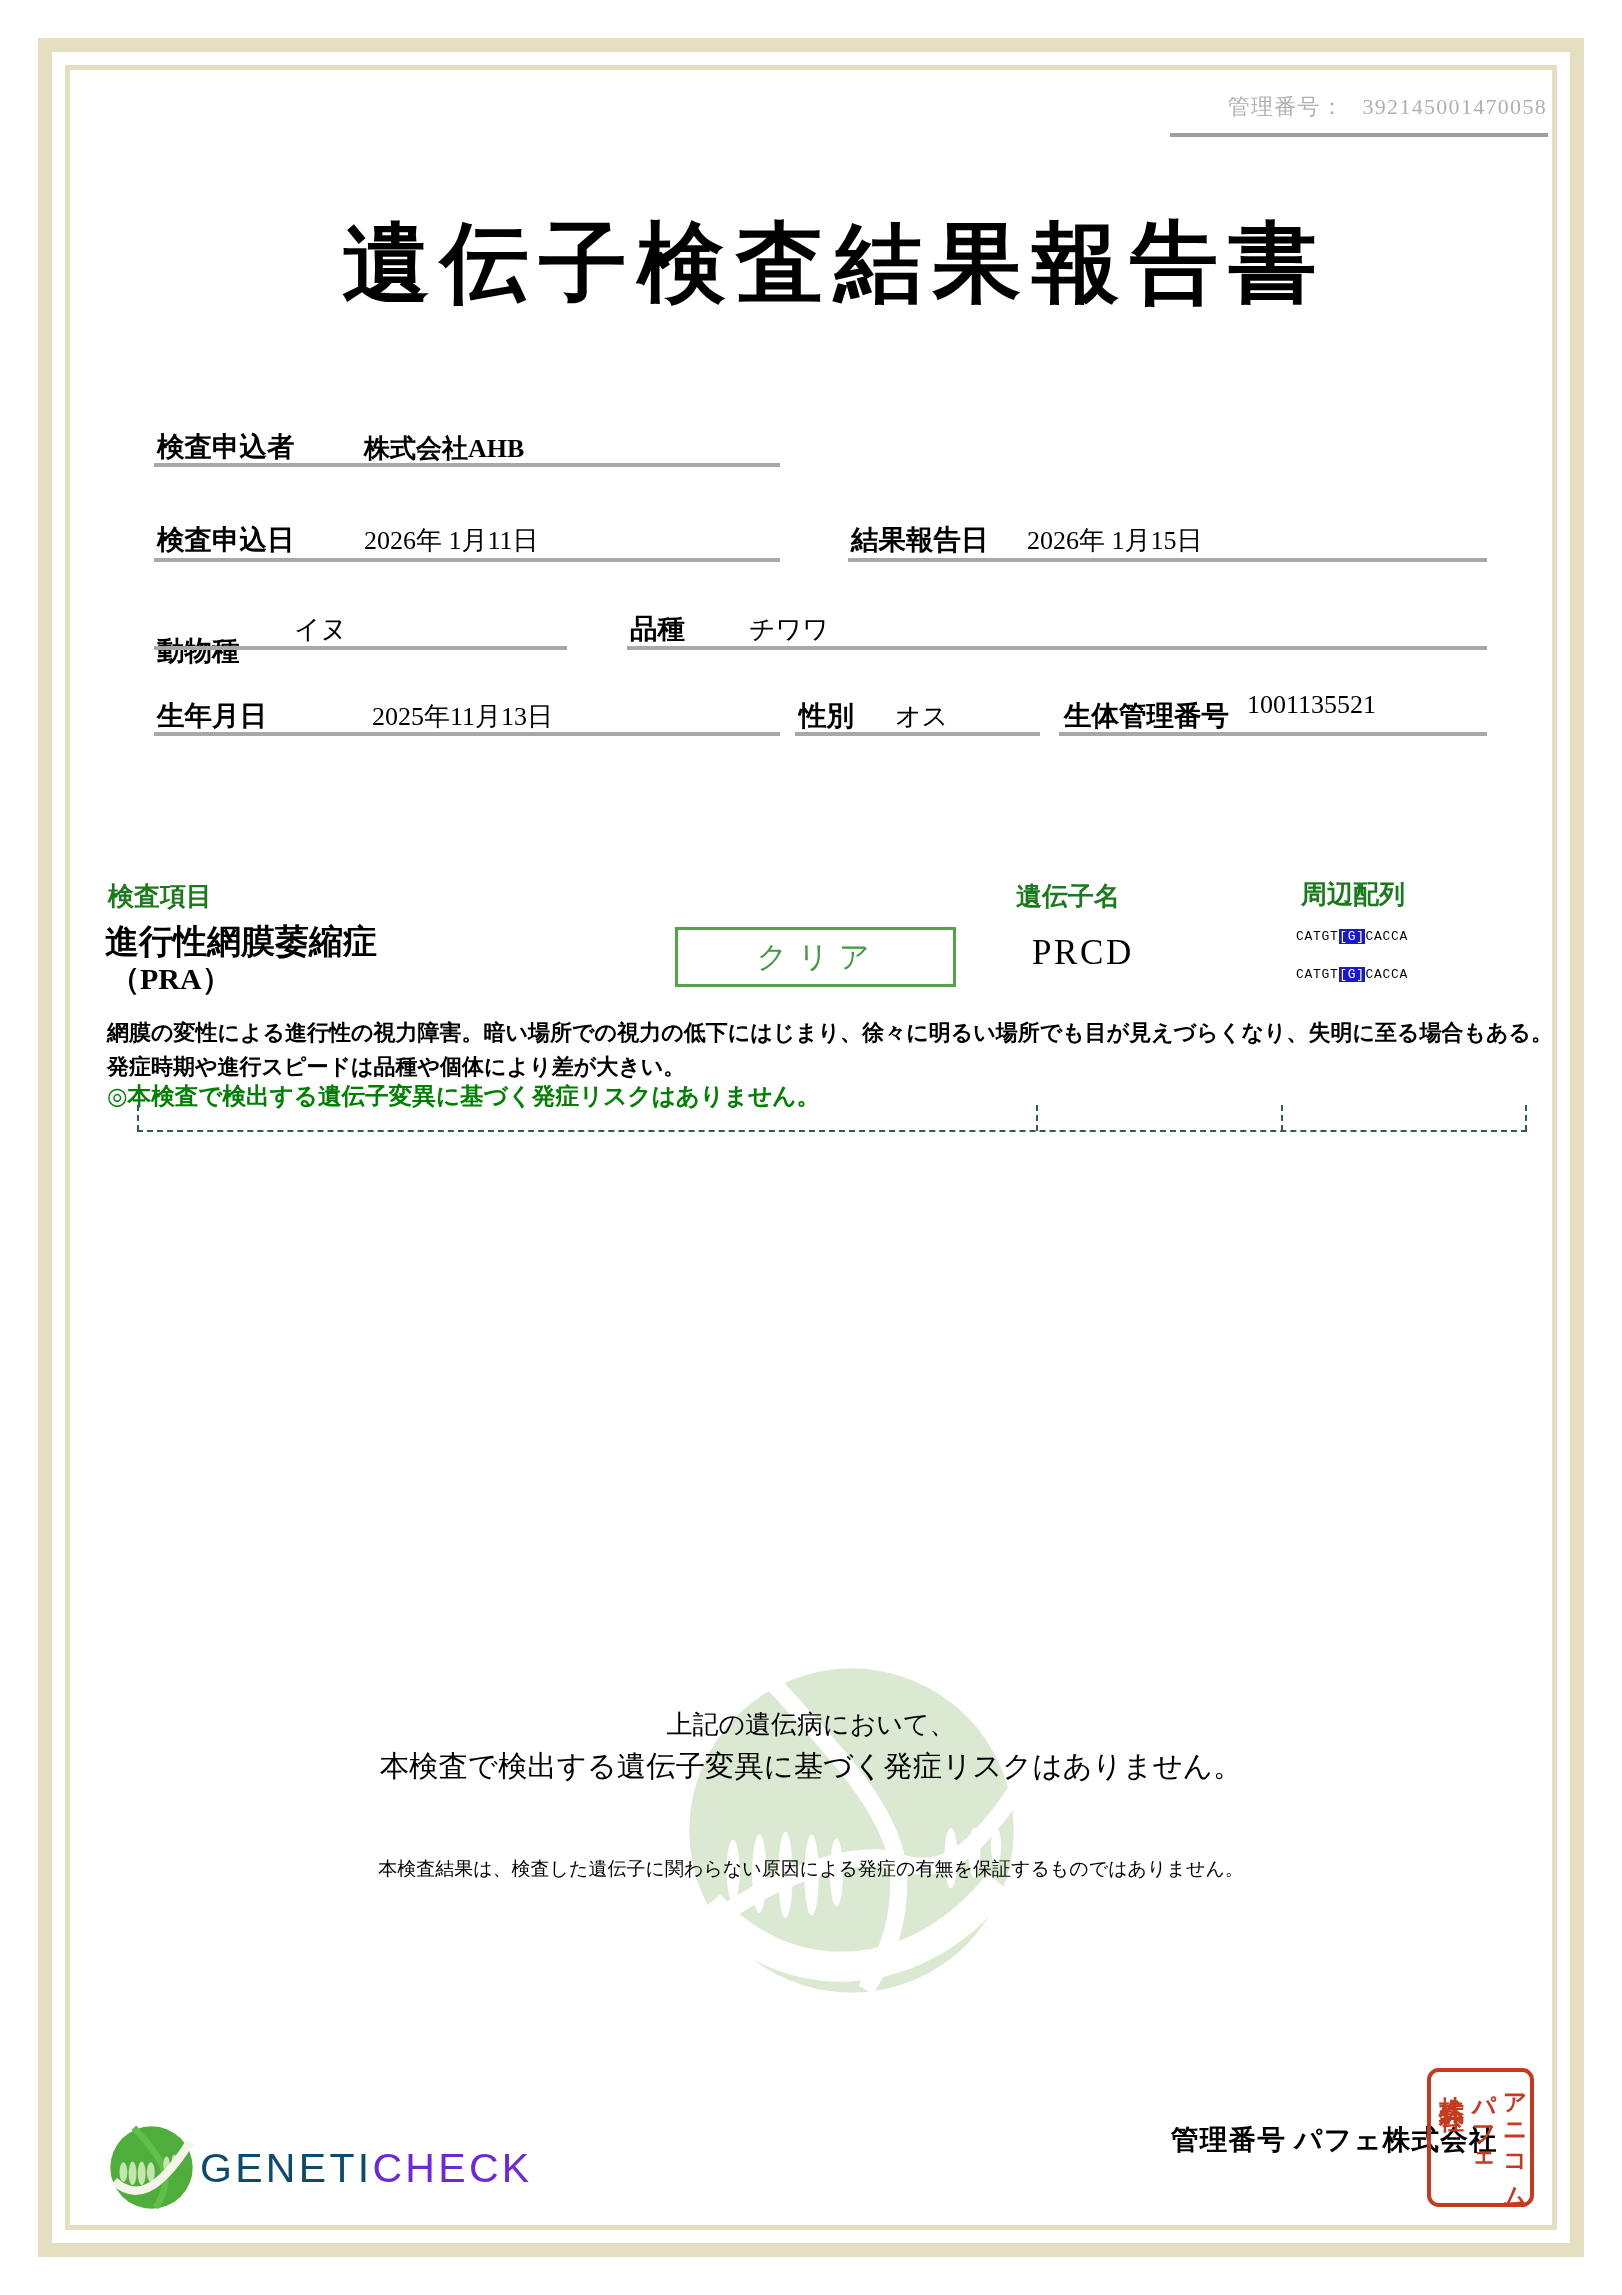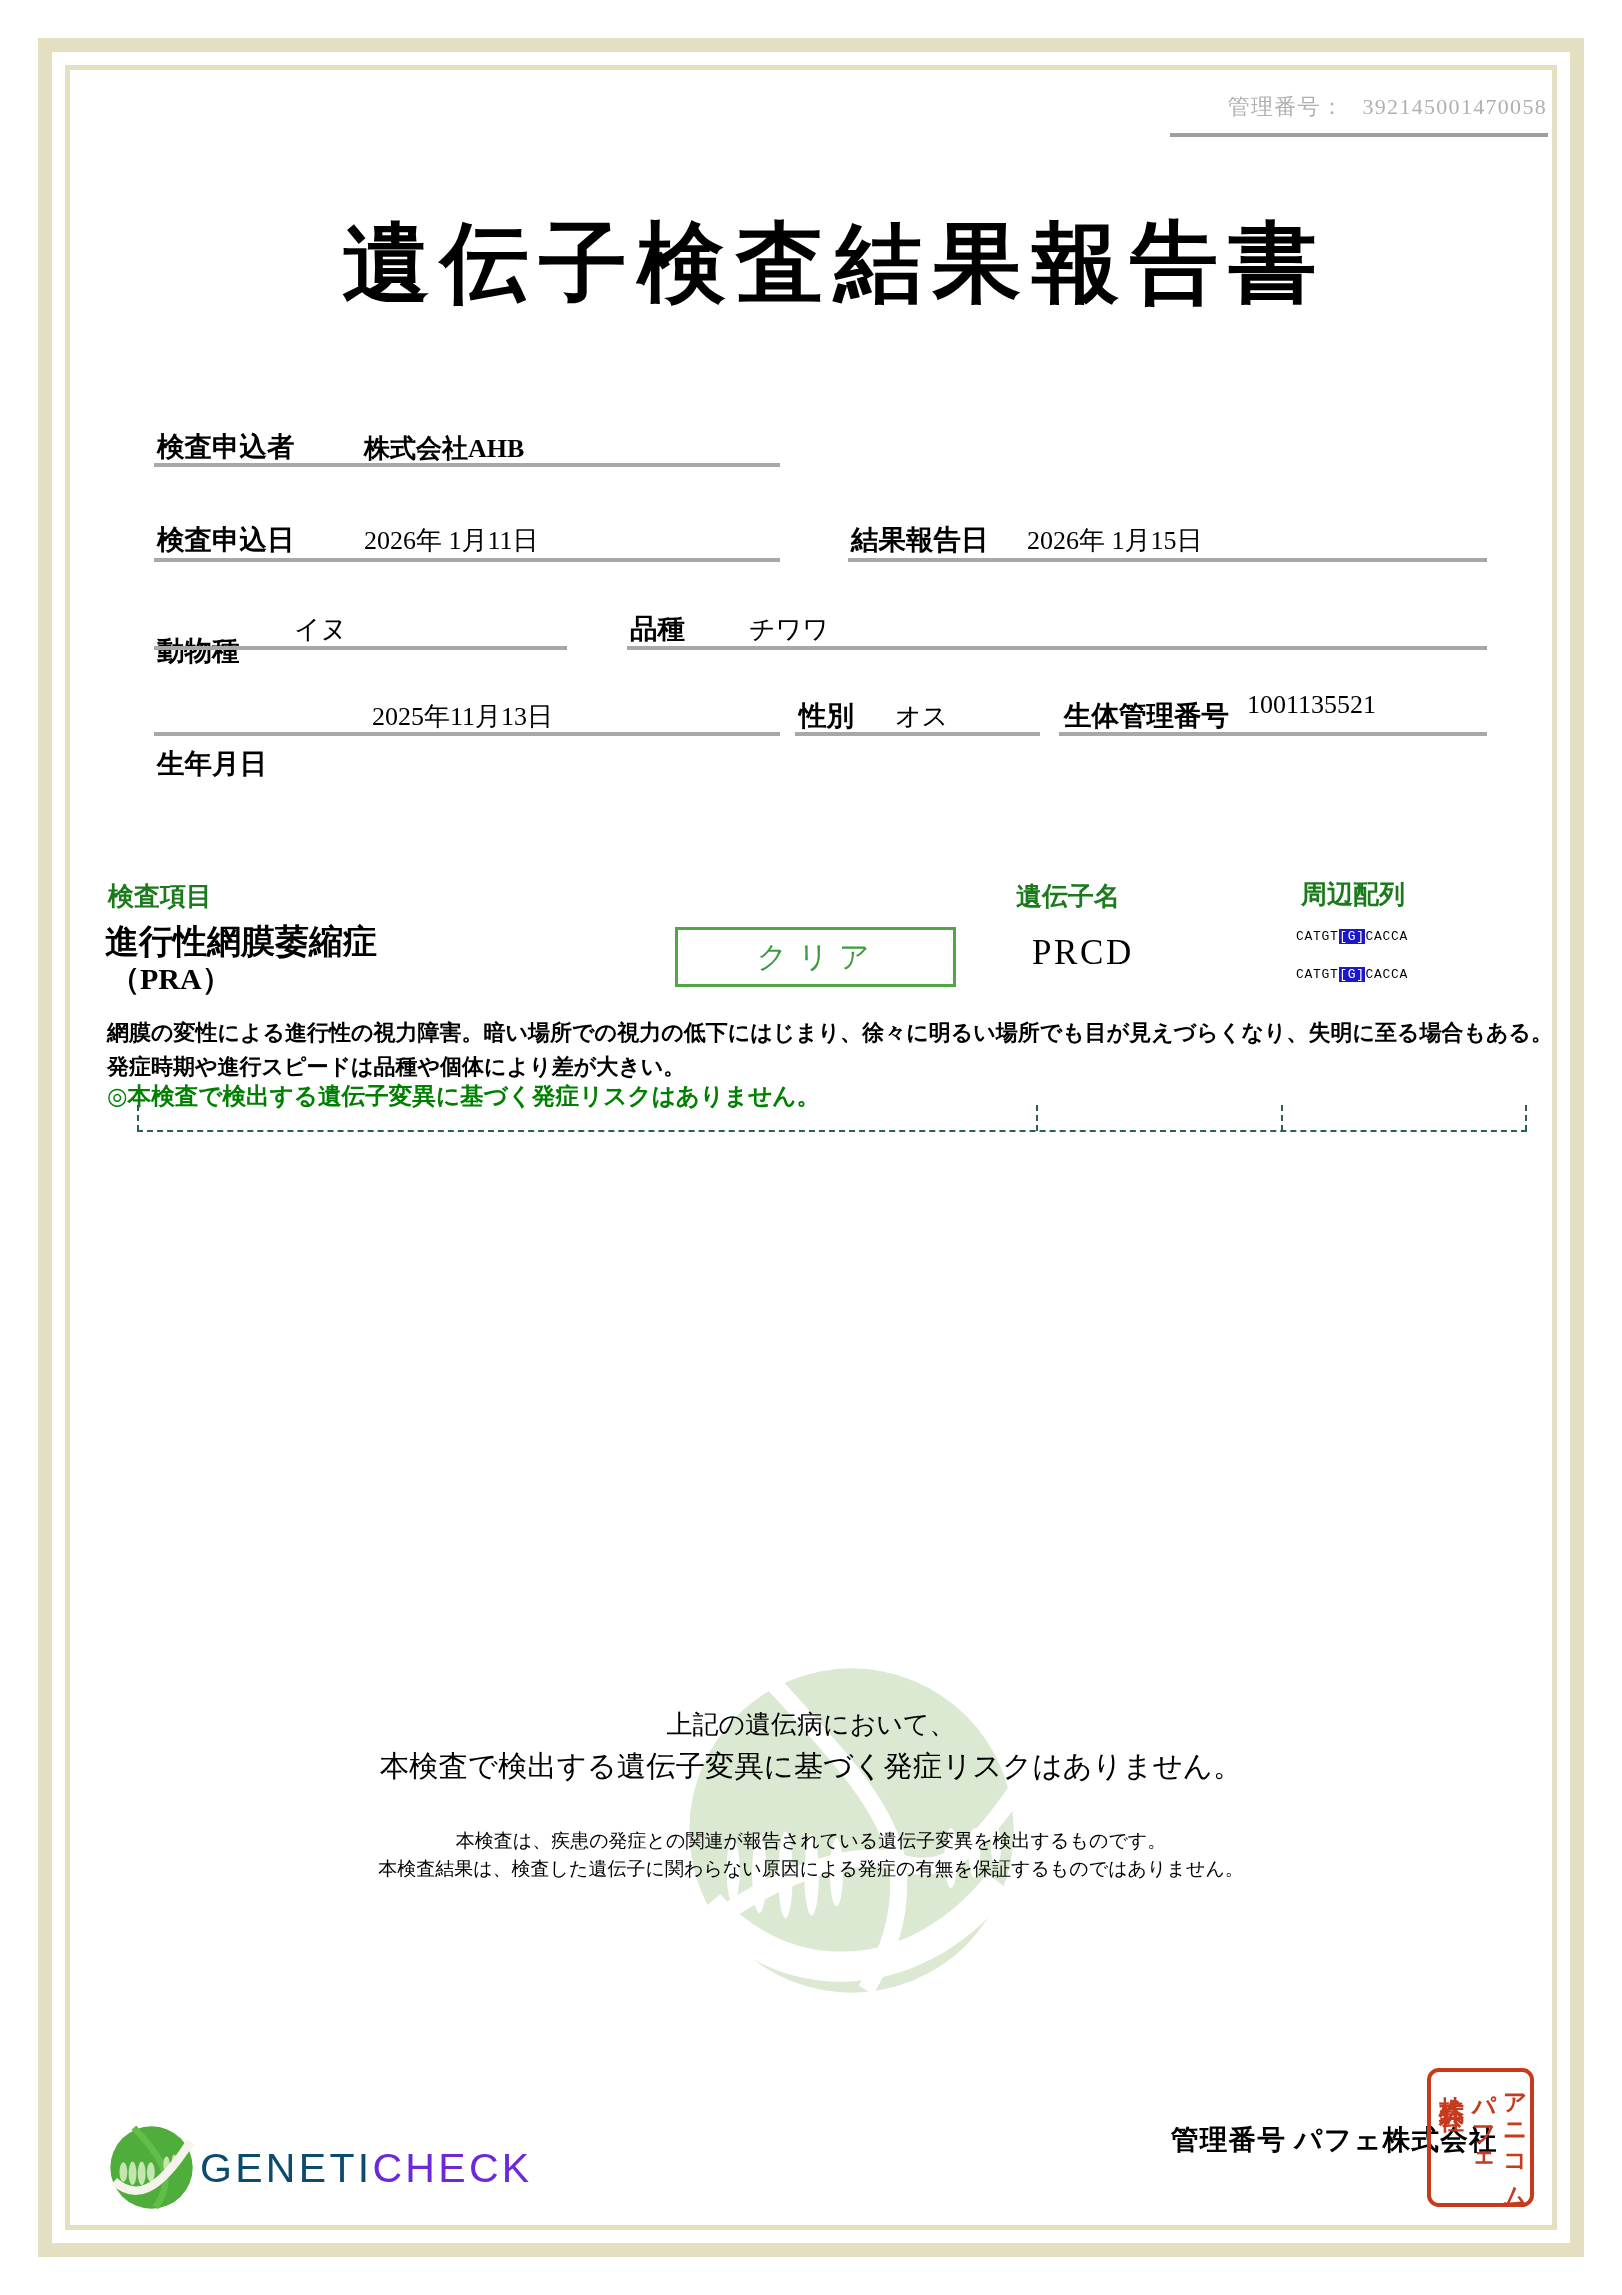--- a/index.html
+++ b/index.html
@@ -99,21 +99,21 @@
   <div class="hline" style="left:848px;top:558px;width:639px;"></div>
 
   <div class="abs flabel" style="left:157px;top:611px;margin-top:22px;">動物種</div>
   <div class="abs fvalue" style="left:294px;top:612px;">イヌ</div>
   <div class="hline" style="left:154px;top:646px;width:413px;"></div>
 
   <div class="abs flabel" style="left:630px;top:611px;">品種</div>
   <div class="abs fvalue" style="left:749px;top:612px;">チワワ</div>
   <div class="hline" style="left:627px;top:646px;width:860px;"></div>
 
-  <div class="abs flabel" style="left:157px;top:698px;margin-top:48px;">生年月日</div>
+  <div class="abs flabel" style="left:157px;top:698px;">生年月日</div>
   <div class="abs fvalue" style="left:372px;top:699px;">2025年11月13日</div>
   <div class="hline" style="left:154px;top:732px;width:626px;"></div>
 
   <div class="abs flabel" style="left:799px;top:698px;">性別</div>
   <div class="abs fvalue" style="left:895px;top:699px;">オス</div>
   <div class="hline" style="left:795px;top:732px;width:245px;"></div>
 
   <div class="abs flabel" style="left:1064px;top:698px;">生体管理番号</div>
   <div class="abs fvalue" style="left:1247px;top:690px;">1001135521</div>
   <div class="hline" style="left:1059px;top:732px;width:428px;"></div>
@@ -155,21 +155,20 @@
     <ellipse cx="175" cy="318" rx="11" ry="66" fill="#ffffff"></ellipse>
     <ellipse cx="215" cy="318" rx="11" ry="62" fill="#ffffff"></ellipse>
     <ellipse cx="253" cy="314" rx="10" ry="52" fill="#ffffff"></ellipse>
     <ellipse cx="428" cy="292" rx="10" ry="46" fill="#ffffff"></ellipse>
     <ellipse cx="464" cy="284" rx="9" ry="38" fill="#ffffff"></ellipse>
     <ellipse cx="497" cy="274" rx="8" ry="28" fill="#ffffff"></ellipse>
   </svg>
 
   <div class="summary sum-1" style="top:1707px;">上記の遺伝病において、</div>
   <div class="summary sum-2" style="top:1747px;">本検査で検出する遺伝子変異に基づく発症リスクはありません。</div>
-  <div class="summary sum-note" style="top:1828px;">本検査は、疾患の発症との関連が報告されている遺伝子変異を検出するものです。</div>
   <div class="summary sum-note" style="top:1856px;">本検査結果は、検査した遺伝子に関わらない原因による発症の有無を保証するものではありません。</div>
 
   <svg class="abs" style="left:109px;top:2125px;" width="85" height="85" viewBox="0 0 130 130">
     <circle cx="65" cy="65" r="63" fill="#4fae3b"></circle>
     <path d="M38 4 C 66 34, 84 58, 86 80 C 87 98, 80 114, 71 126" fill="none" stroke="#62bd49" stroke-width="10"></path>
     <ellipse cx="22" cy="72" rx="6" ry="15" fill="#c3e5ae"></ellipse>
     <ellipse cx="36" cy="74" rx="6" ry="18" fill="#c3e5ae"></ellipse>
     <ellipse cx="50" cy="74" rx="6" ry="18" fill="#c3e5ae"></ellipse>
     <ellipse cx="64" cy="72" rx="6" ry="15" fill="#c3e5ae"></ellipse>
     <ellipse cx="88" cy="60" rx="5" ry="12" fill="#c3e5ae"></ellipse>

